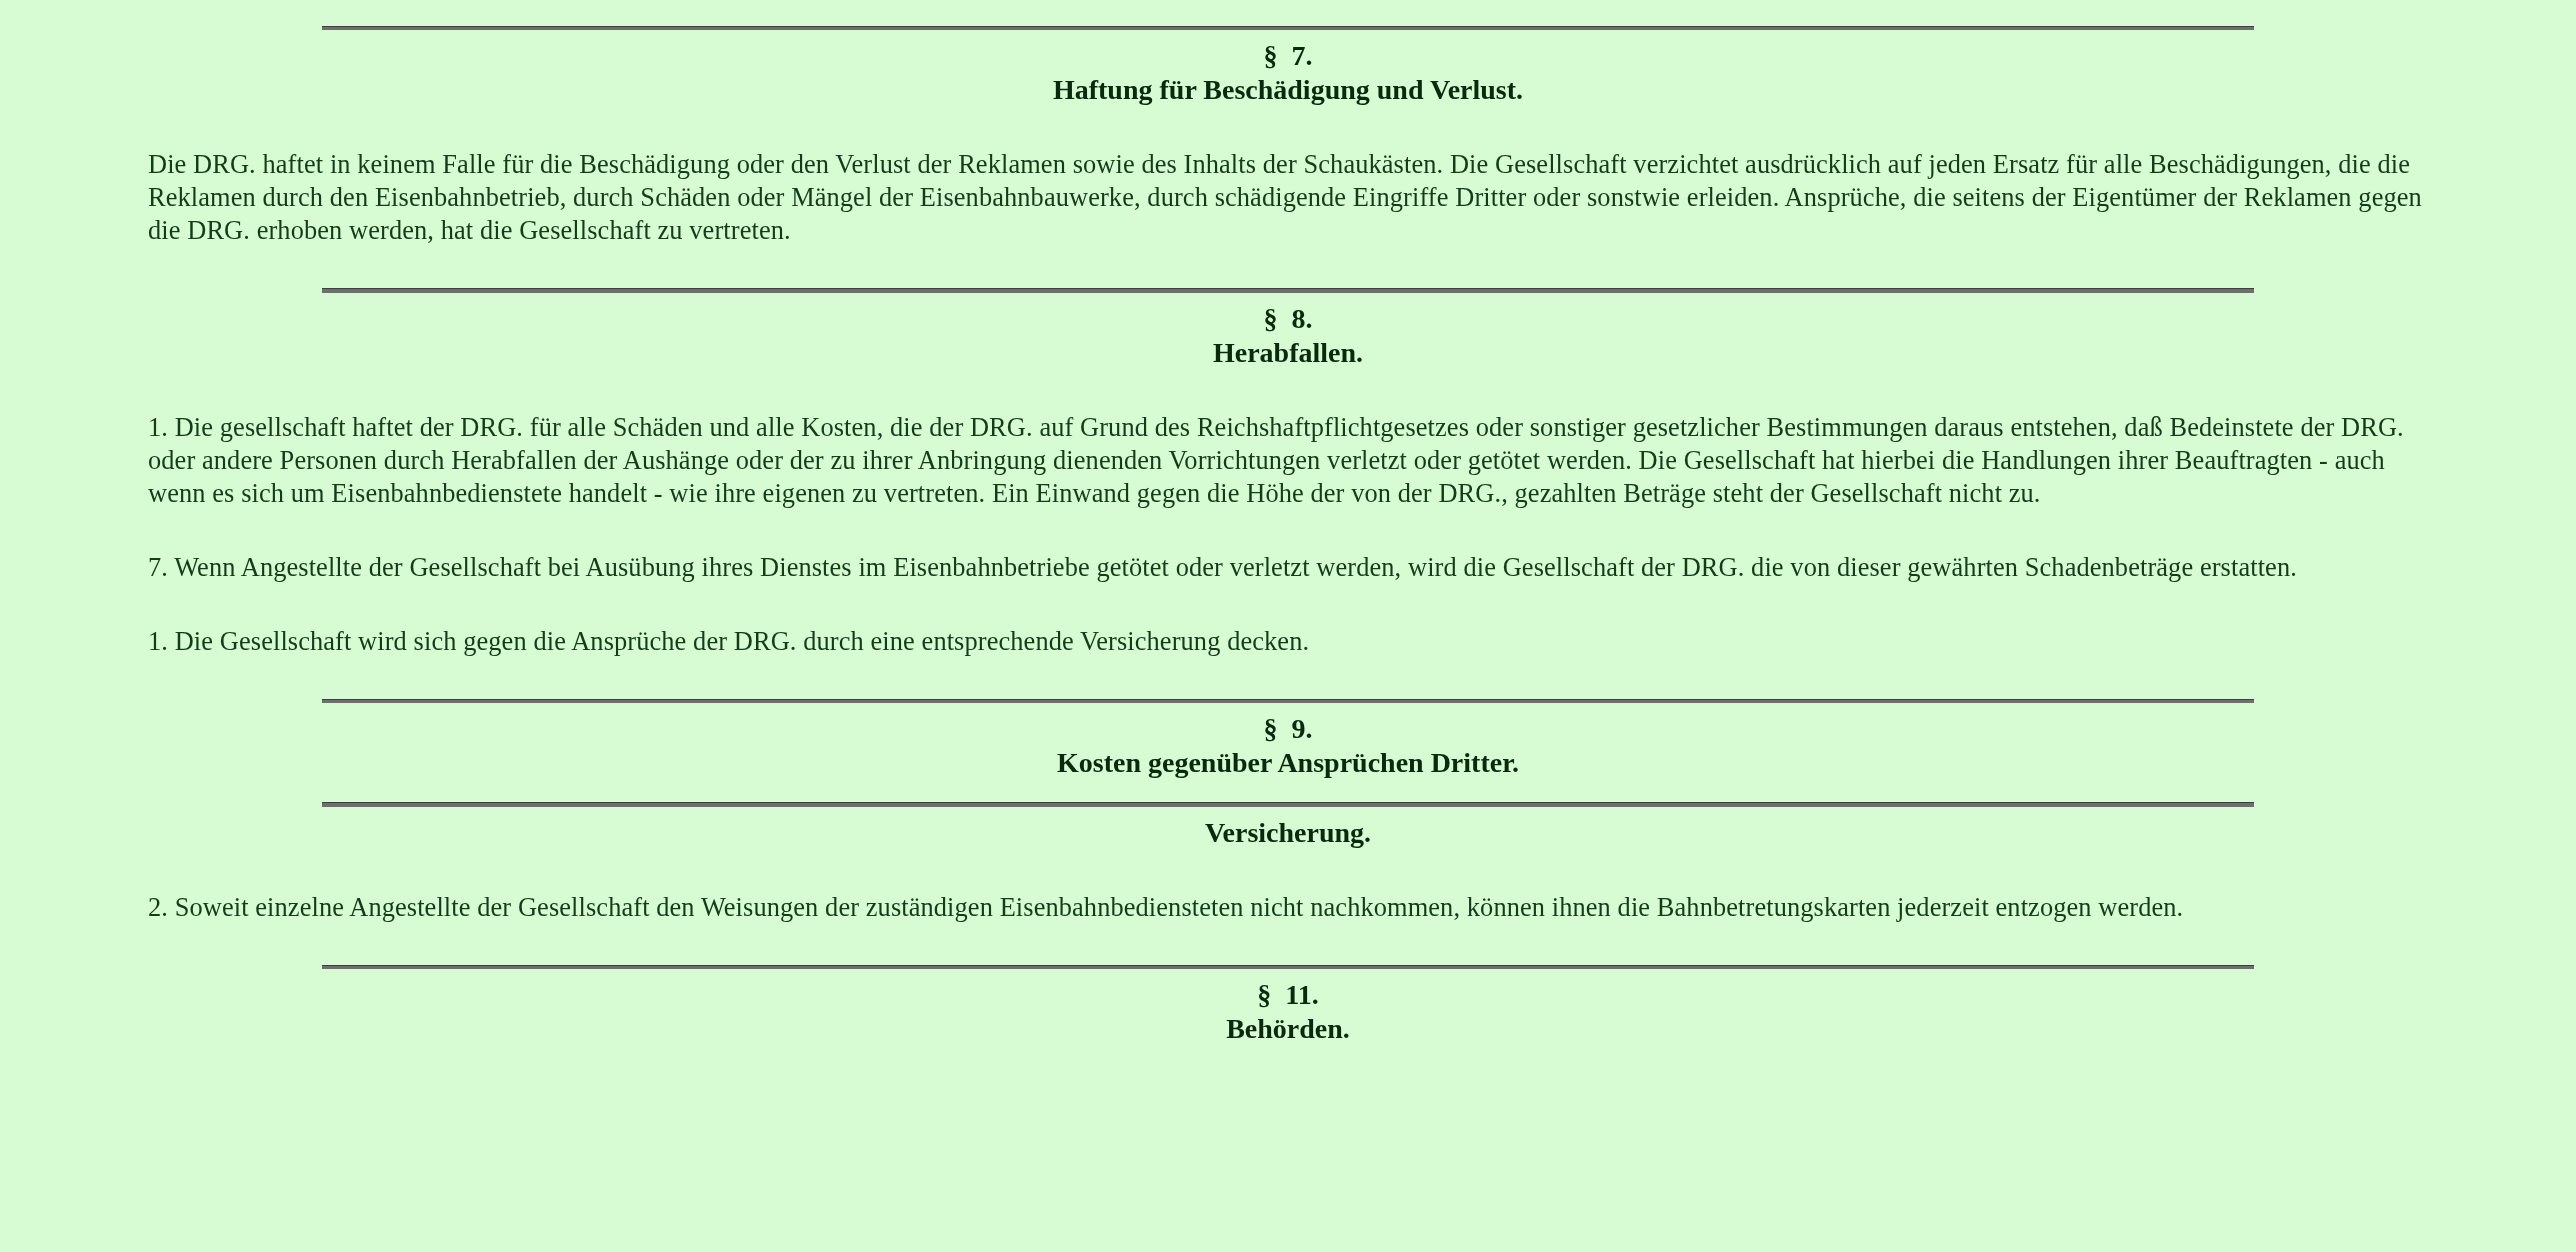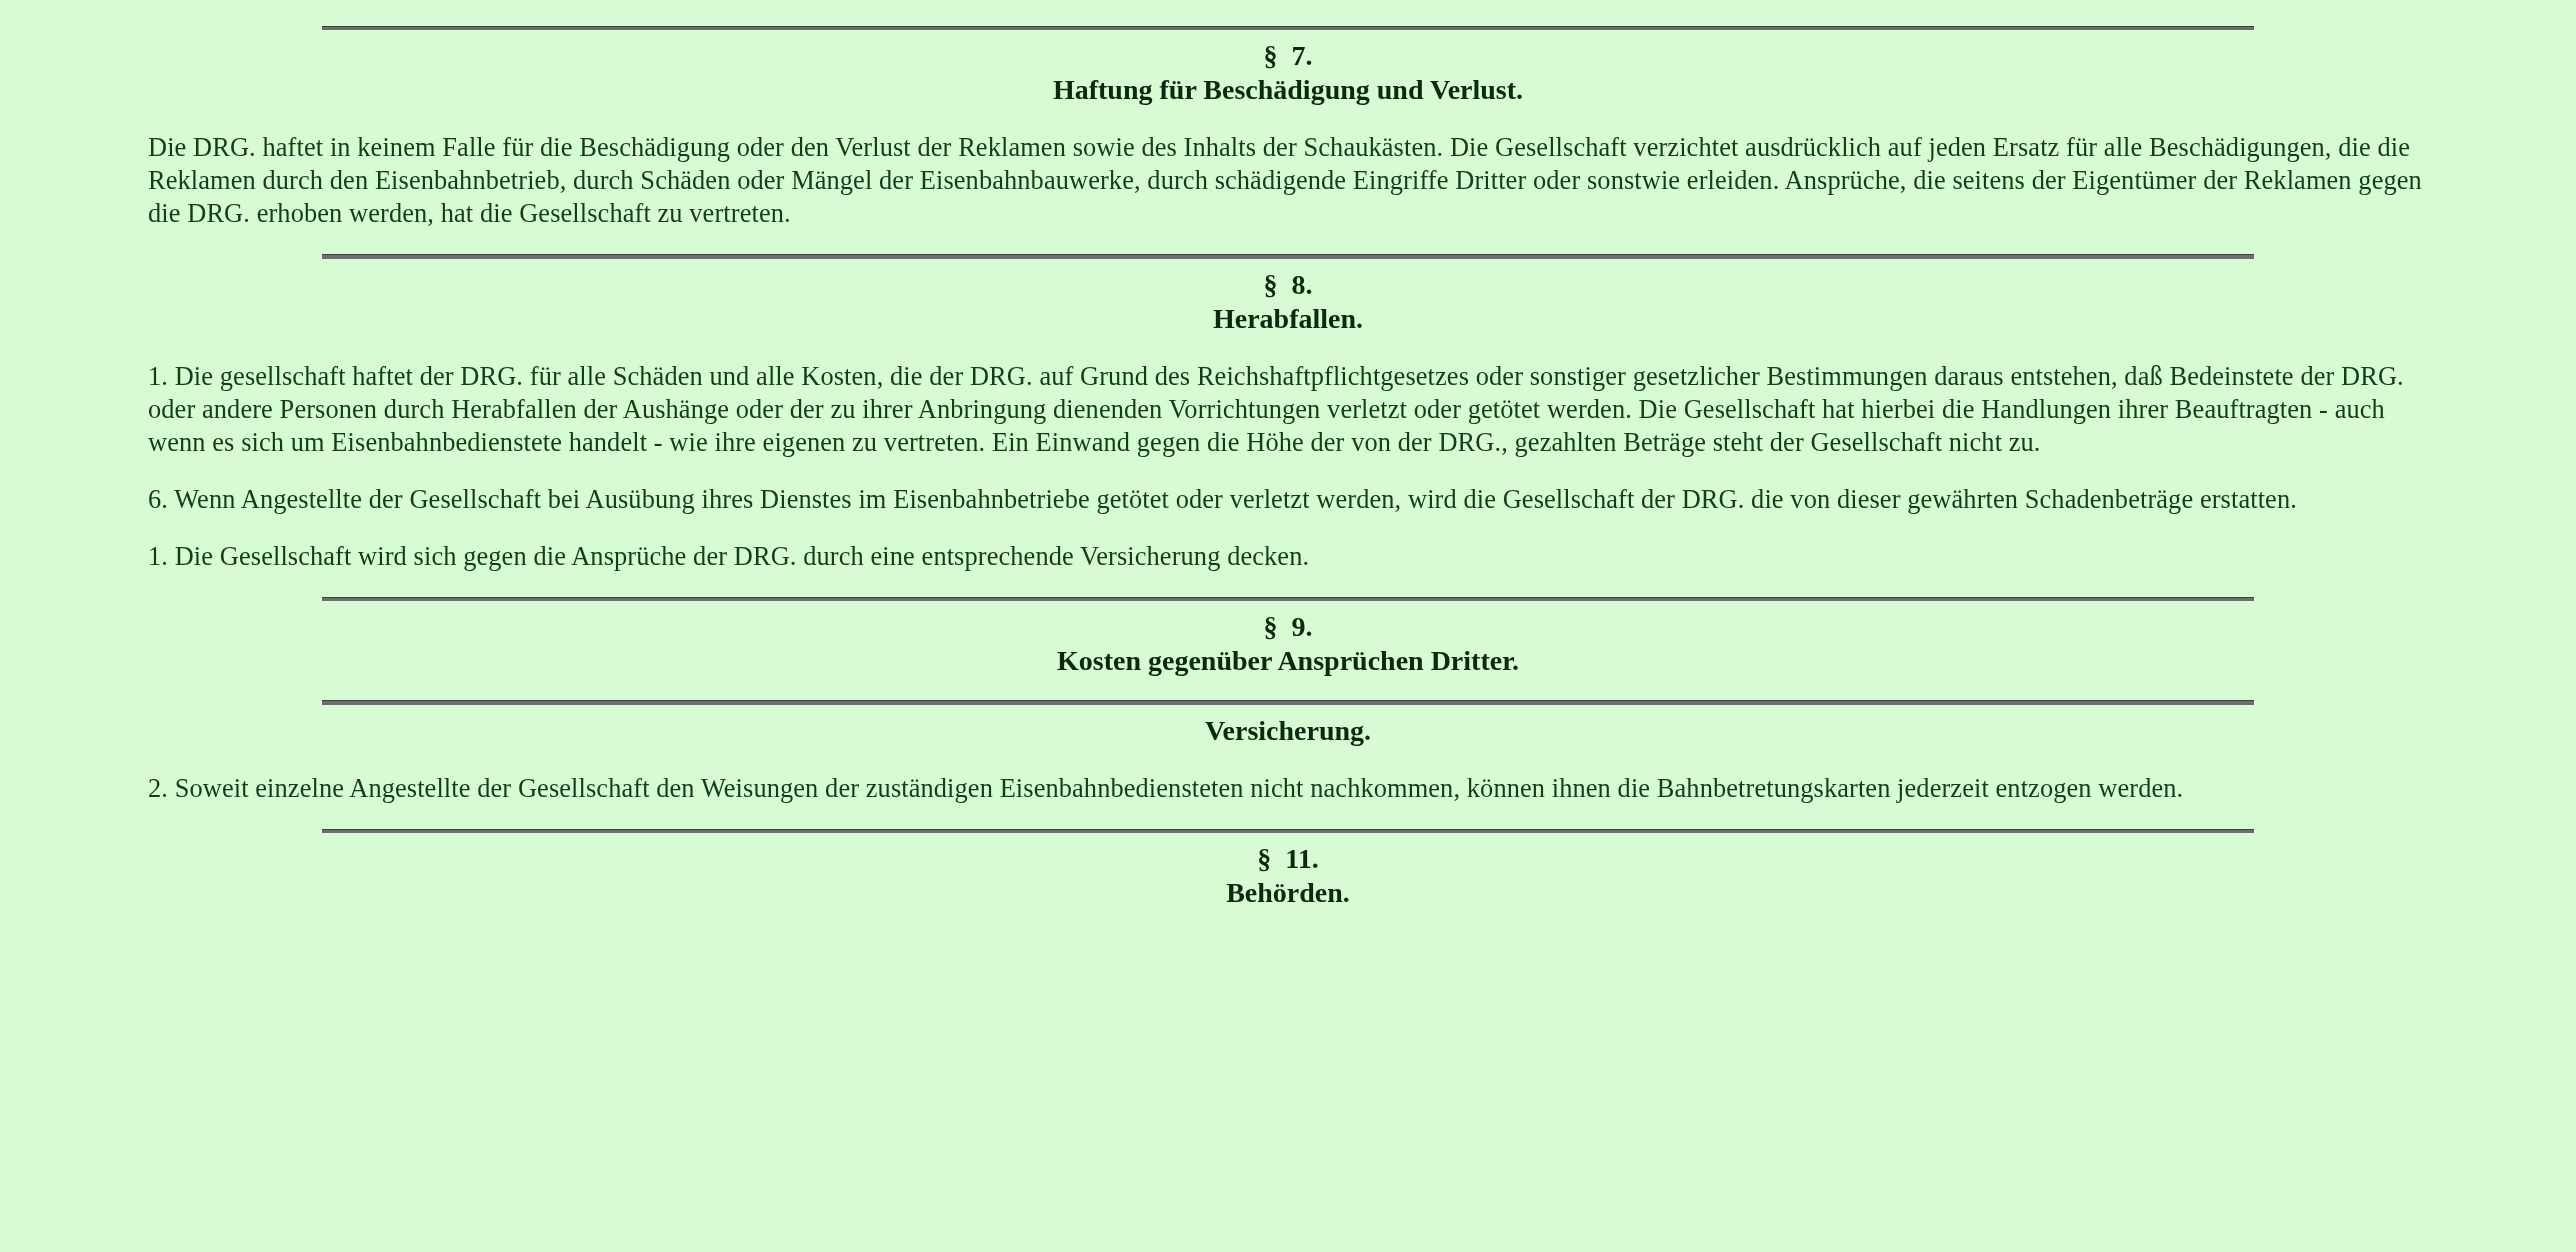--- a/index.html
+++ b/index.html
@@ -33,21 +33,21 @@
     text-align: center;
     font-weight: bold;
     color: #0a2a0e;
     font-size: 28px;
     line-height: 34px;
   }
   .section-body {
     padding: 0 153px 0 148px;
   }
   .section-body p {
-    margin: 24px 0;
+    margin: 41px 0;
     font-size: 26.4px;
     line-height: 33px;
     color: #143c19;
     text-align: left;
     letter-spacing: 0.1px;
   }
 </style>
 </head>
 <body>
 
@@ -65,21 +65,21 @@
   </div>
 
   <div class="section">
     <div class="rule"></div>
     <div class="section-head">
       <div>§&nbsp;&nbsp;8.</div>
       <div>Herabfallen.</div>
     </div>
     <div class="section-body">
       <p>1. Die gesellschaft haftet der DRG. für alle Schäden und alle Kosten, die der DRG. auf Grund des Reichshaftpflichtgesetzes oder sonstiger gesetzlicher Bestimmungen daraus entstehen, daß Bedeinstete der DRG. oder andere Personen durch Herabfallen der Aushänge oder der zu ihrer Anbringung dienenden Vorrichtungen verletzt oder getötet werden. Die Gesellschaft hat hierbei die Handlungen ihrer Beauftragten - auch wenn es sich um Eisenbahnbedienstete handelt - wie ihre eigenen zu vertreten. Ein Einwand gegen die Höhe der von der DRG., gezahlten Beträge steht der Gesellschaft nicht zu.</p>
-      <p>6. Wenn Angestellte der Gesellschaft bei Ausübung ihres Dienstes im Eisenbahnbetriebe getötet oder verletzt werden, wird die Gesellschaft der DRG. die von dieser gewährten Schadenbeträge erstatten.</p>
+      <p>7. Wenn Angestellte der Gesellschaft bei Ausübung ihres Dienstes im Eisenbahnbetriebe getötet oder verletzt werden, wird die Gesellschaft der DRG. die von dieser gewährten Schadenbeträge erstatten.</p>
       <p>1. Die Gesellschaft wird sich gegen die Ansprüche der DRG. durch eine entsprechende Versicherung decken.</p>
     </div>
   </div>
 
   <div class="section">
     <div class="rule"></div>
     <div class="section-head">
       <div>§&nbsp;&nbsp;9.</div>
       <div>Kosten gegenüber Ansprüchen Dritter.</div>
     </div>

